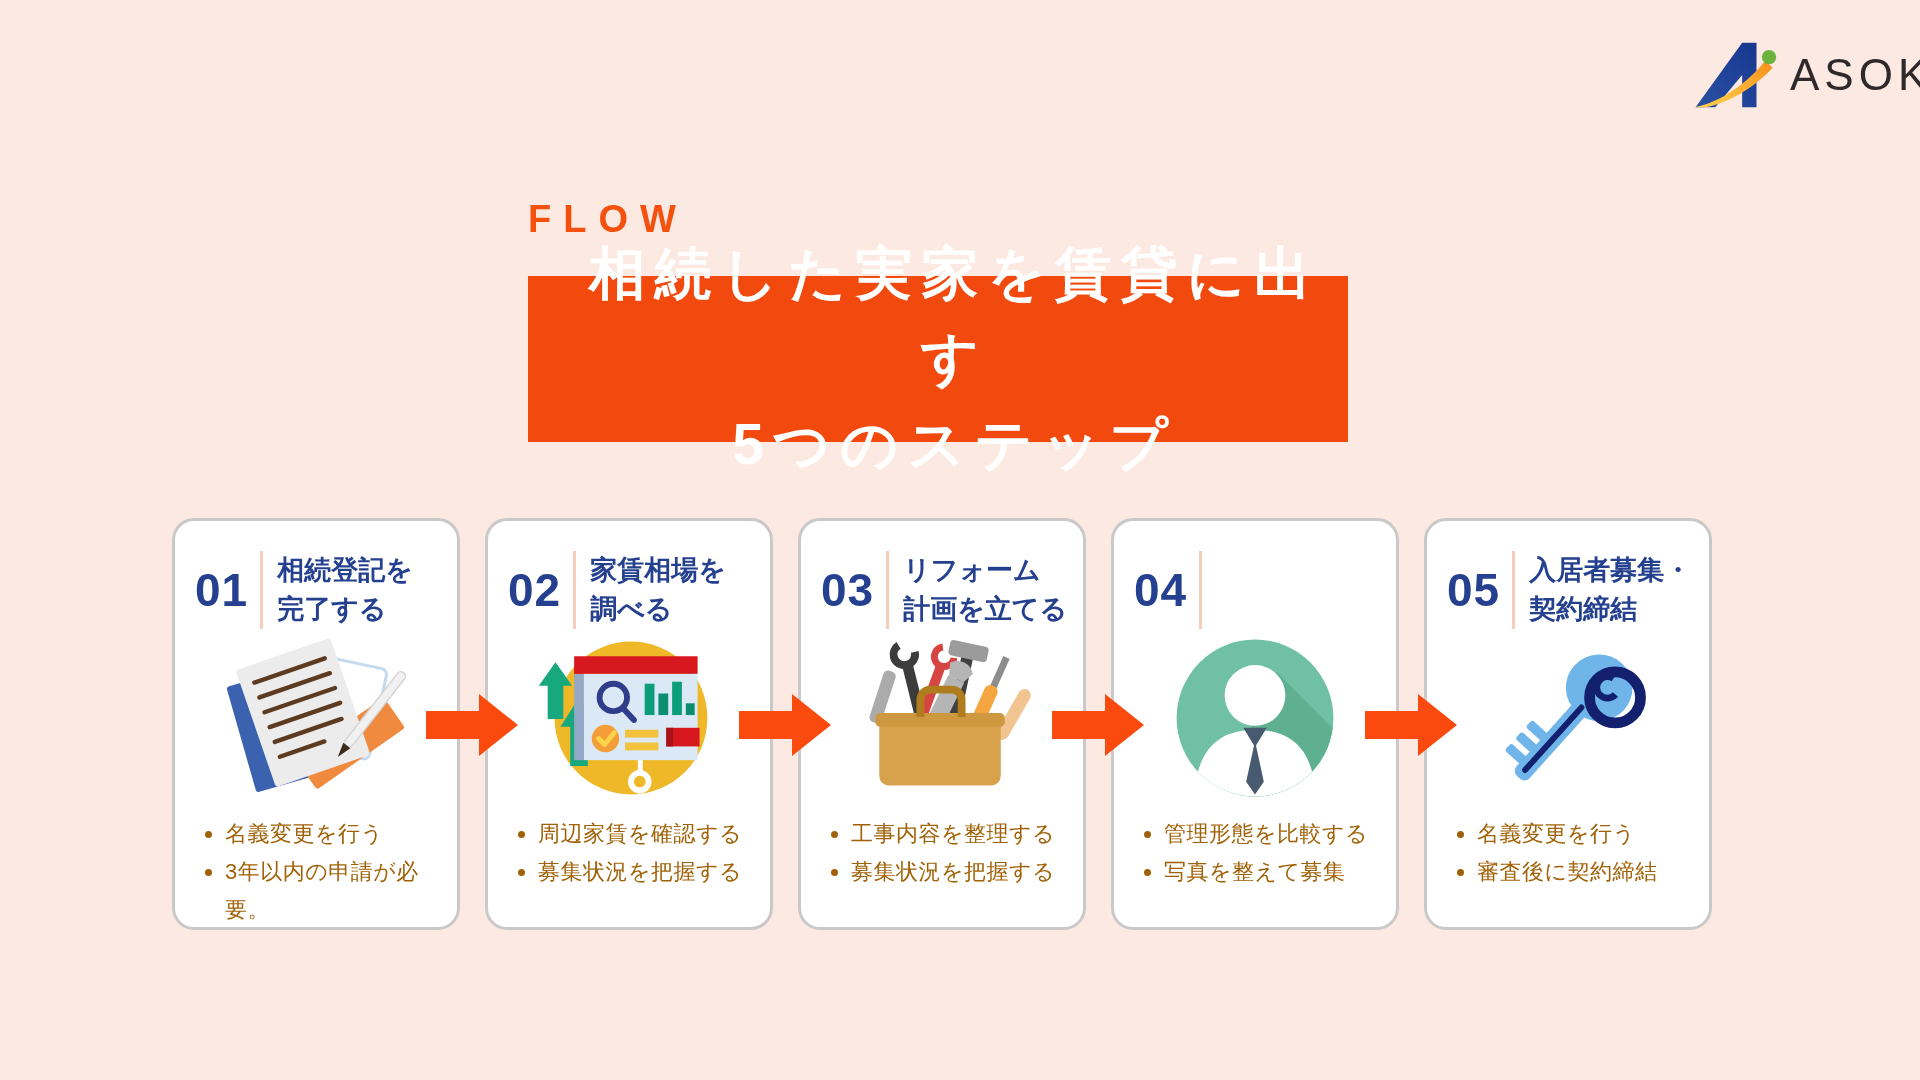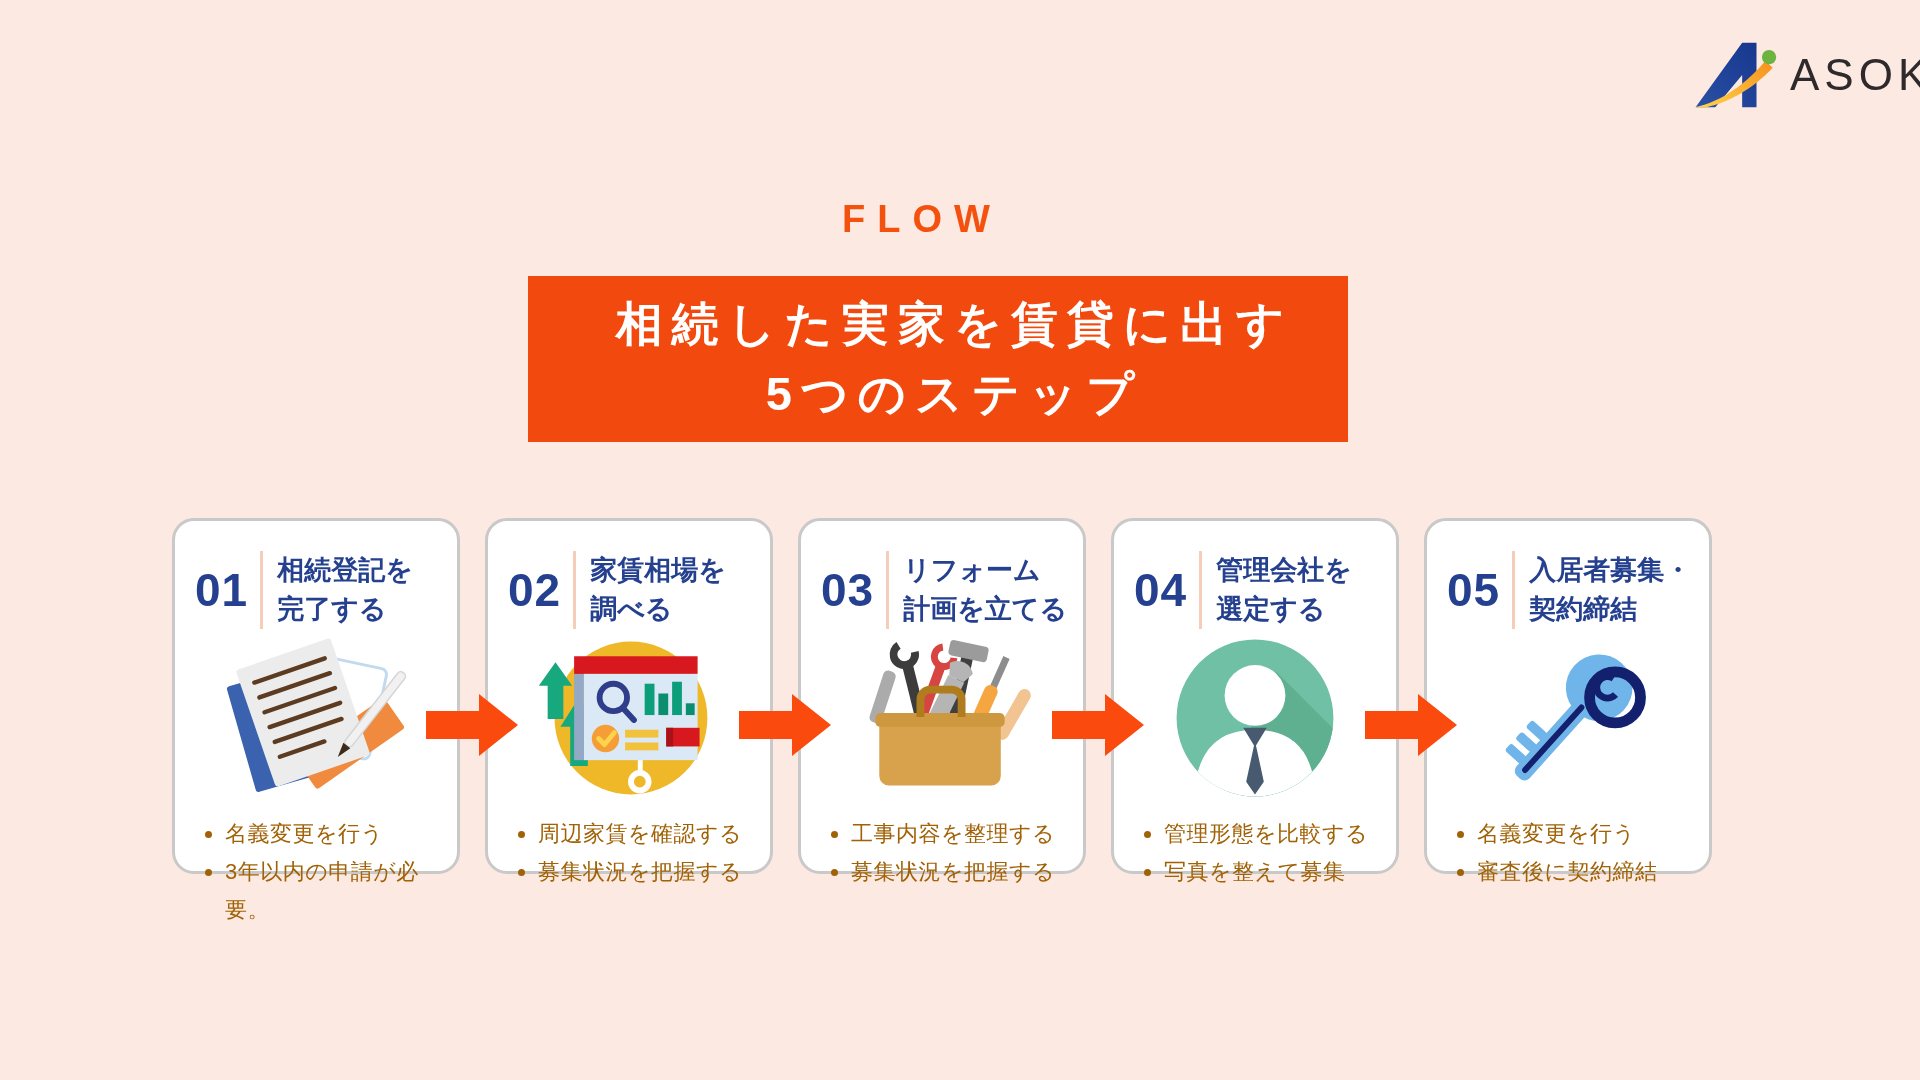--- a/index.html
+++ b/index.html
@@ -7,36 +7,36 @@
   body {
     background:#fce9e1;
     font-family:"Liberation Sans","DejaVu Sans",sans-serif;
     position:relative;
   }
   
   .logo { position:absolute; left:1692px; top:38px; display:flex; align-items:center; gap:12px; }
   .logo-text { font-size:44px; letter-spacing:5px; color:#2e292b; font-weight:500; }
   
   .flow-label {
-    position:absolute; left:512px; top:198px; width:820px;
-    text-align:center; font-size:38px; font-weight:800;
+    position:absolute; left:528px; top:198px; width:820px;
+    text-align:left; font-size:38px; font-weight:800;
     letter-spacing:12px; color:#f4510f;
   }
   .banner {
     position:absolute; left:528px; top:276px; width:820px; height:166px;
     background:#f24a0e; color:#ffffff;
     display:flex; flex-direction:column; align-items:center; justify-content:center;
-    font-size:47px; font-weight:800; letter-spacing:9px; line-height:1.5;
+    font-size:57px; font-weight:800; letter-spacing:9px; line-height:1.5;
     text-align:center;
     padding-left:33px;
   }
   
   .steps { position:absolute; left:172px; top:518px; display:flex; gap:25px; }
   .card {
-    width:288px; height:356px; background:#ffffff;
+    width:288px; height:412px; background:#ffffff;
     border:3px solid #c9c9c9; border-radius:22px;
     position:relative; z-index:1;
   }
   .card-head { display:flex; align-items:center; padding:30px 6px 0 20px; }
   .num { font-size:46px; font-weight:800; color:#24408f; letter-spacing:1px; }
   .vr { width:3px; height:78px; background:#f5cdb9; margin:0 14px 0 12px; flex:0 0 auto; }
   .title { font-size:27px; font-weight:800; color:#24408f; line-height:1.45; }
   .icon-wrap { height:178px; display:flex; align-items:center; justify-content:center; }
   .bullets { list-style:disc; margin:8px 0 0 28px; padding-left:22px; }
   .bullets li { font-size:22px; color:#a16207; line-height:1.72; letter-spacing:0.5px; }
@@ -191,24 +191,20 @@
     <ul class="bullets">
       <li>工事内容を整理する</li>
       <li>募集状況を把握する</li>
     </ul>
   </div>
 
   <div class="card">
     <div class="card-head">
       <div class="num">04</div>
       <div class="vr"></div>
-      <div class="title">
-        <span>管理会社を</span><br>
-        <span>選定する</span>
-      </div>
     </div>
     <div class="icon-wrap">
       <svg width="196" height="168" viewBox="0 0 200 170">
         <defs>
             <clipPath id="mgr">
               <circle cx="100" cy="85" r="80"></circle>
             </clipPath>
           </defs>
         <circle cx="100" cy="85" r="80" fill="#6fc0a4"></circle>
         <g clip-path="url(#mgr)">

